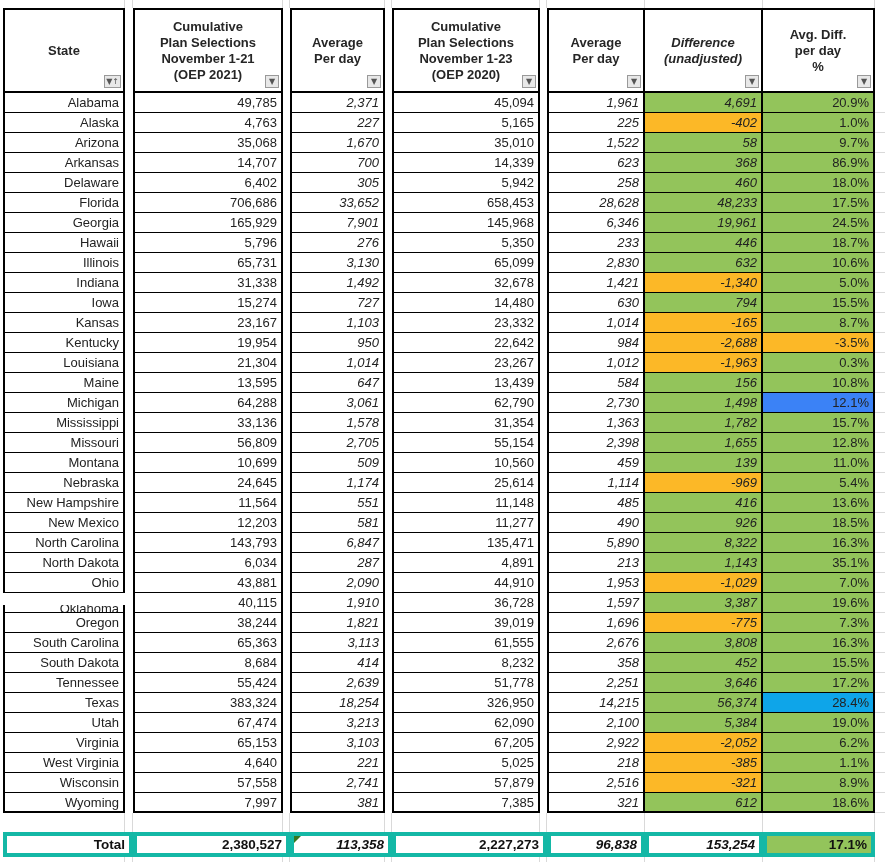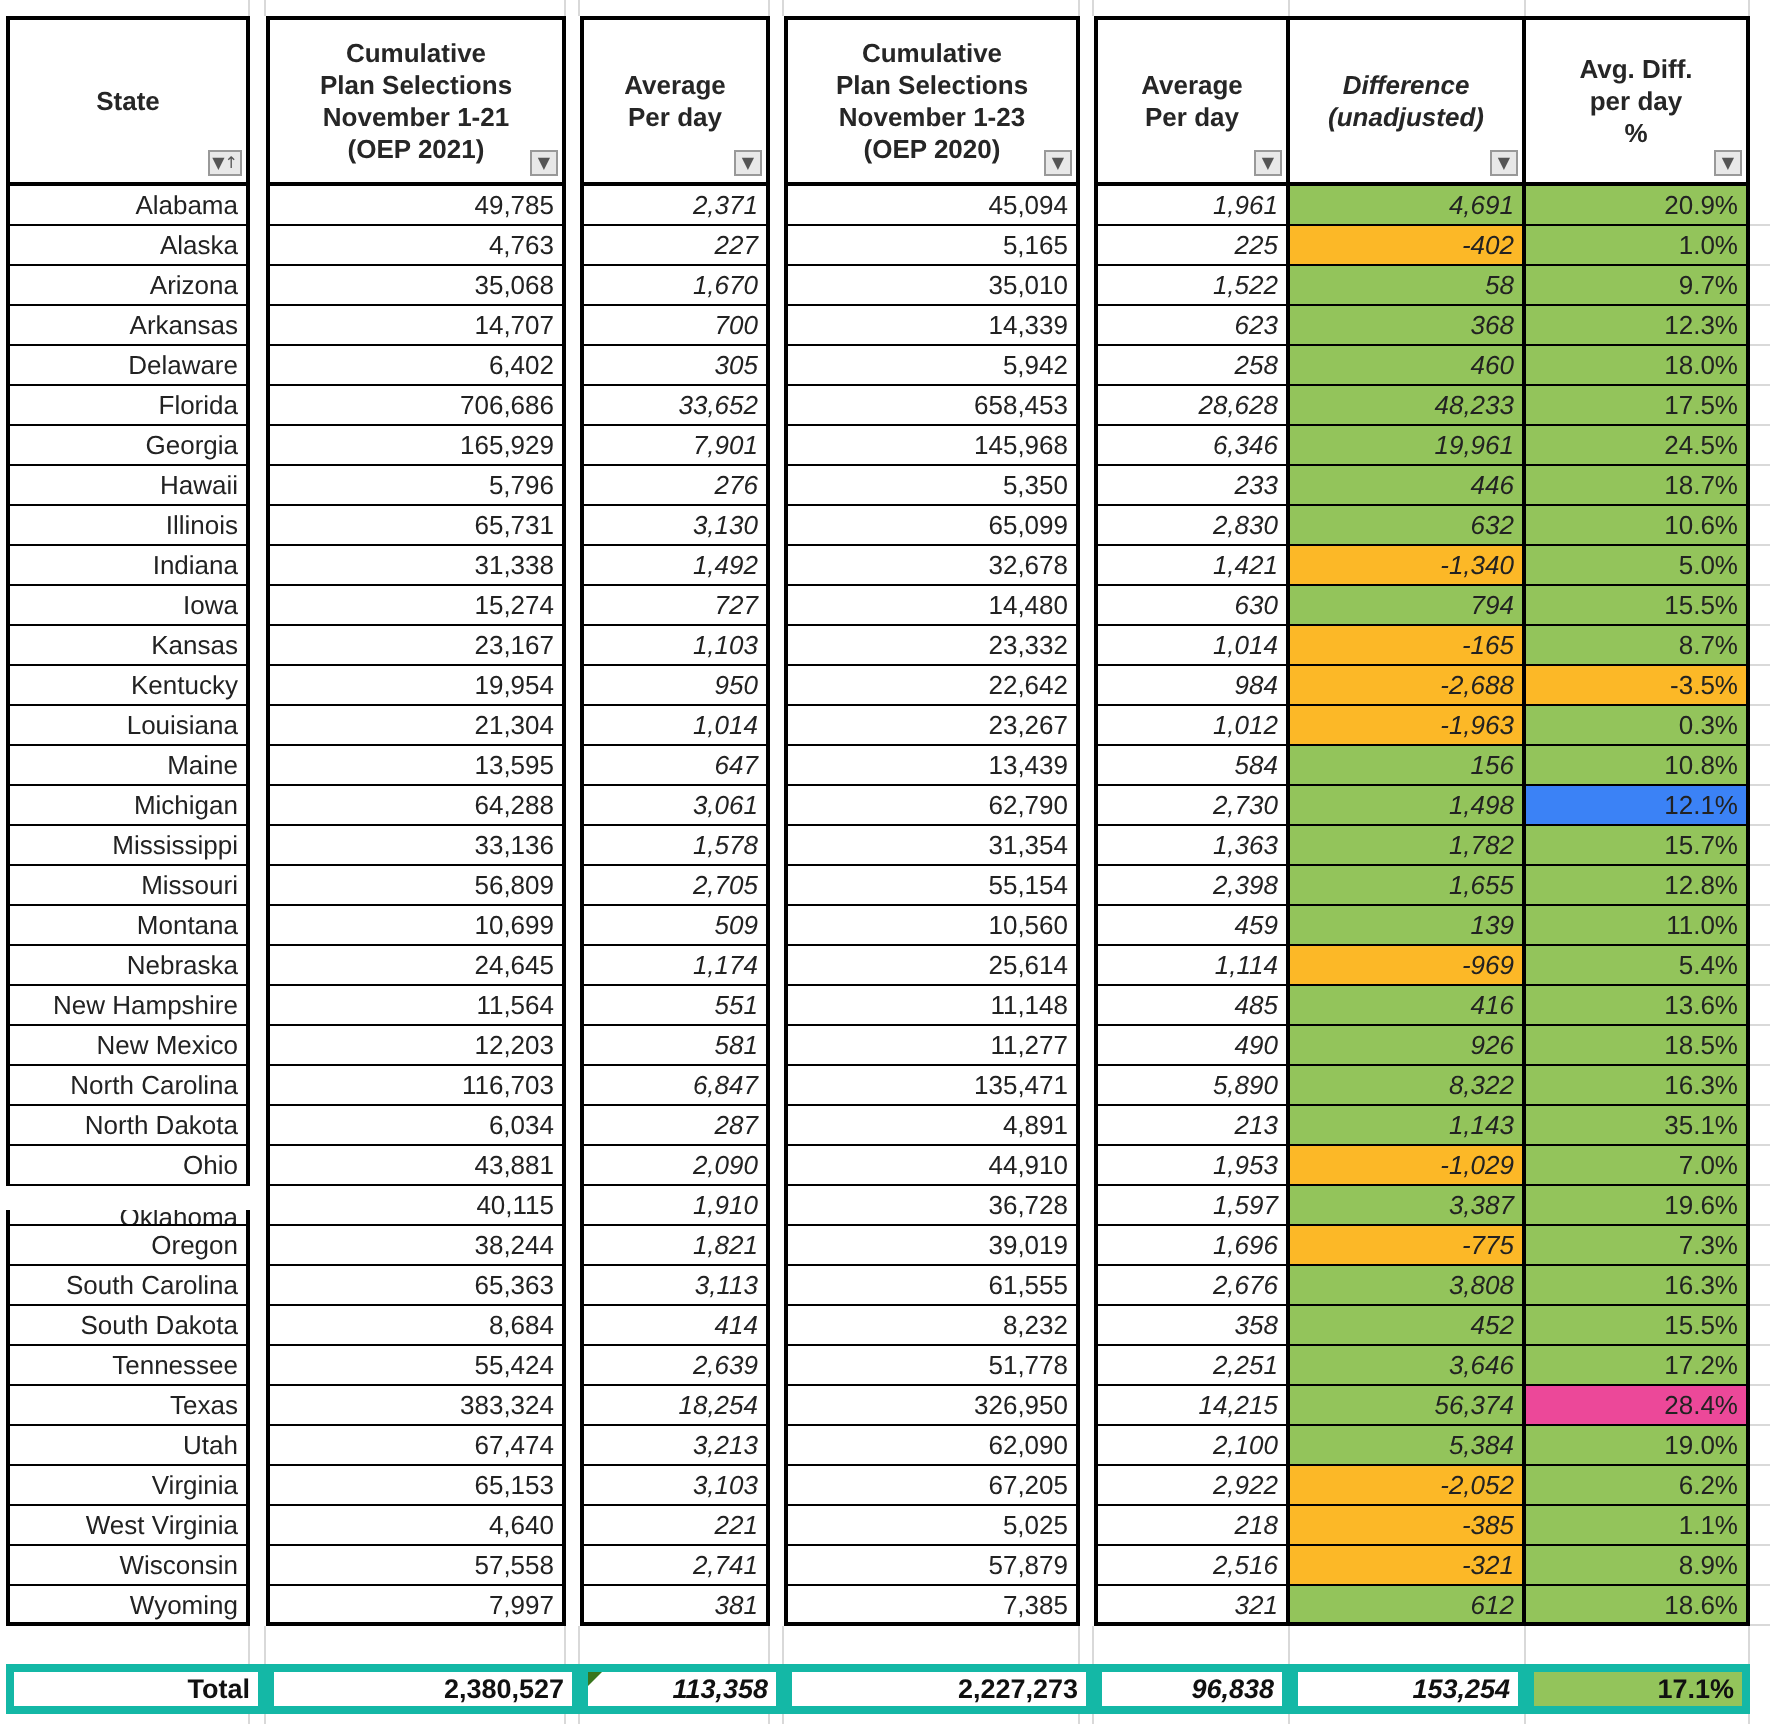--- a/index.html
+++ b/index.html
@@ -166,21 +166,21 @@
     <div class="cell" style="grid-area: 5 / 8;">35,010</div>
     <div class="cell it" style="grid-area: 5 / 10;">1,522</div>
     <div class="cell it nl" style="grid-area: 5 / 11; background: rgb(147, 196, 91);">58</div>
     <div class="cell nl" style="grid-area: 5 / 12; background: rgb(147, 196, 91);">9.7%</div>
     <div class="cell" style="grid-area: 6 / 2;">Arkansas</div>
     <div class="cell" style="grid-area: 6 / 4;">14,707</div>
     <div class="cell it" style="grid-area: 6 / 6;">700</div>
     <div class="cell" style="grid-area: 6 / 8;">14,339</div>
     <div class="cell it" style="grid-area: 6 / 10;">623</div>
     <div class="cell it nl" style="grid-area: 6 / 11; background: rgb(147, 196, 91);">368</div>
-    <div class="cell nl" style="grid-area: 6 / 12; background: rgb(147, 196, 91);">12.3%</div>
+    <div class="cell nl" style="grid-area: 6 / 12; background: rgb(147, 196, 91);">86.9%</div>
     <div class="cell" style="grid-area: 7 / 2;">Delaware</div>
     <div class="cell" style="grid-area: 7 / 4;">6,402</div>
     <div class="cell it" style="grid-area: 7 / 6;">305</div>
     <div class="cell" style="grid-area: 7 / 8;">5,942</div>
     <div class="cell it" style="grid-area: 7 / 10;">258</div>
     <div class="cell it nl" style="grid-area: 7 / 11; background: rgb(147, 196, 91);">460</div>
     <div class="cell nl" style="grid-area: 7 / 12; background: rgb(147, 196, 91);">18.0%</div>
     <div class="cell" style="grid-area: 8 / 2;">Florida</div>
     <div class="cell" style="grid-area: 8 / 4;">706,686</div>
     <div class="cell it" style="grid-area: 8 / 6;">33,652</div>
@@ -294,21 +294,21 @@
     <div class="cell it nl" style="grid-area: 23 / 11; background: rgb(147, 196, 91);">416</div>
     <div class="cell nl" style="grid-area: 23 / 12; background: rgb(147, 196, 91);">13.6%</div>
     <div class="cell" style="grid-area: 24 / 2;">New Mexico</div>
     <div class="cell" style="grid-area: 24 / 4;">12,203</div>
     <div class="cell it" style="grid-area: 24 / 6;">581</div>
     <div class="cell" style="grid-area: 24 / 8;">11,277</div>
     <div class="cell it" style="grid-area: 24 / 10;">490</div>
     <div class="cell it nl" style="grid-area: 24 / 11; background: rgb(147, 196, 91);">926</div>
     <div class="cell nl" style="grid-area: 24 / 12; background: rgb(147, 196, 91);">18.5%</div>
     <div class="cell" style="grid-area: 25 / 2;">North Carolina</div>
-    <div class="cell" style="grid-area: 25 / 4;">116,703</div>
+    <div class="cell" style="grid-area: 25 / 4;">143,793</div>
     <div class="cell it" style="grid-area: 25 / 6;">6,847</div>
     <div class="cell" style="grid-area: 25 / 8;">135,471</div>
     <div class="cell it" style="grid-area: 25 / 10;">5,890</div>
     <div class="cell it nl" style="grid-area: 25 / 11; background: rgb(147, 196, 91);">8,322</div>
     <div class="cell nl" style="grid-area: 25 / 12; background: rgb(147, 196, 91);">16.3%</div>
     <div class="cell" style="grid-area: 26 / 2;">North Dakota</div>
     <div class="cell" style="grid-area: 26 / 4;">6,034</div>
     <div class="cell it" style="grid-area: 26 / 6;">287</div>
     <div class="cell" style="grid-area: 26 / 8;">4,891</div>
     <div class="cell it" style="grid-area: 26 / 10;">213</div>
@@ -355,21 +355,21 @@
     <div class="cell" style="grid-area: 32 / 8;">51,778</div>
     <div class="cell it" style="grid-area: 32 / 10;">2,251</div>
     <div class="cell it nl" style="grid-area: 32 / 11; background: rgb(147, 196, 91);">3,646</div>
     <div class="cell nl" style="grid-area: 32 / 12; background: rgb(147, 196, 91);">17.2%</div>
     <div class="cell" style="grid-area: 33 / 2;">Texas</div>
     <div class="cell" style="grid-area: 33 / 4;">383,324</div>
     <div class="cell it" style="grid-area: 33 / 6;">18,254</div>
     <div class="cell" style="grid-area: 33 / 8;">326,950</div>
     <div class="cell it" style="grid-area: 33 / 10;">14,215</div>
     <div class="cell it nl" style="grid-area: 33 / 11; background: rgb(147, 196, 91);">56,374</div>
-    <div class="cell nl" style="grid-area: 33 / 12; background: #ec4899;">28.4%</div>
+    <div class="cell nl" style="grid-area: 33 / 12; background: #0ea5e9;">28.4%</div>
     <div class="cell" style="grid-area: 34 / 2;">Utah</div>
     <div class="cell" style="grid-area: 34 / 4;">67,474</div>
     <div class="cell it" style="grid-area: 34 / 6;">3,213</div>
     <div class="cell" style="grid-area: 34 / 8;">62,090</div>
     <div class="cell it" style="grid-area: 34 / 10;">2,100</div>
     <div class="cell it nl" style="grid-area: 34 / 11; background: rgb(147, 196, 91);">5,384</div>
     <div class="cell nl" style="grid-area: 34 / 12; background: rgb(147, 196, 91);">19.0%</div>
     <div class="cell" style="grid-area: 35 / 2;">Virginia</div>
     <div class="cell" style="grid-area: 35 / 4;">65,153</div>
     <div class="cell it" style="grid-area: 35 / 6; text-align: right;">3,103</div>

